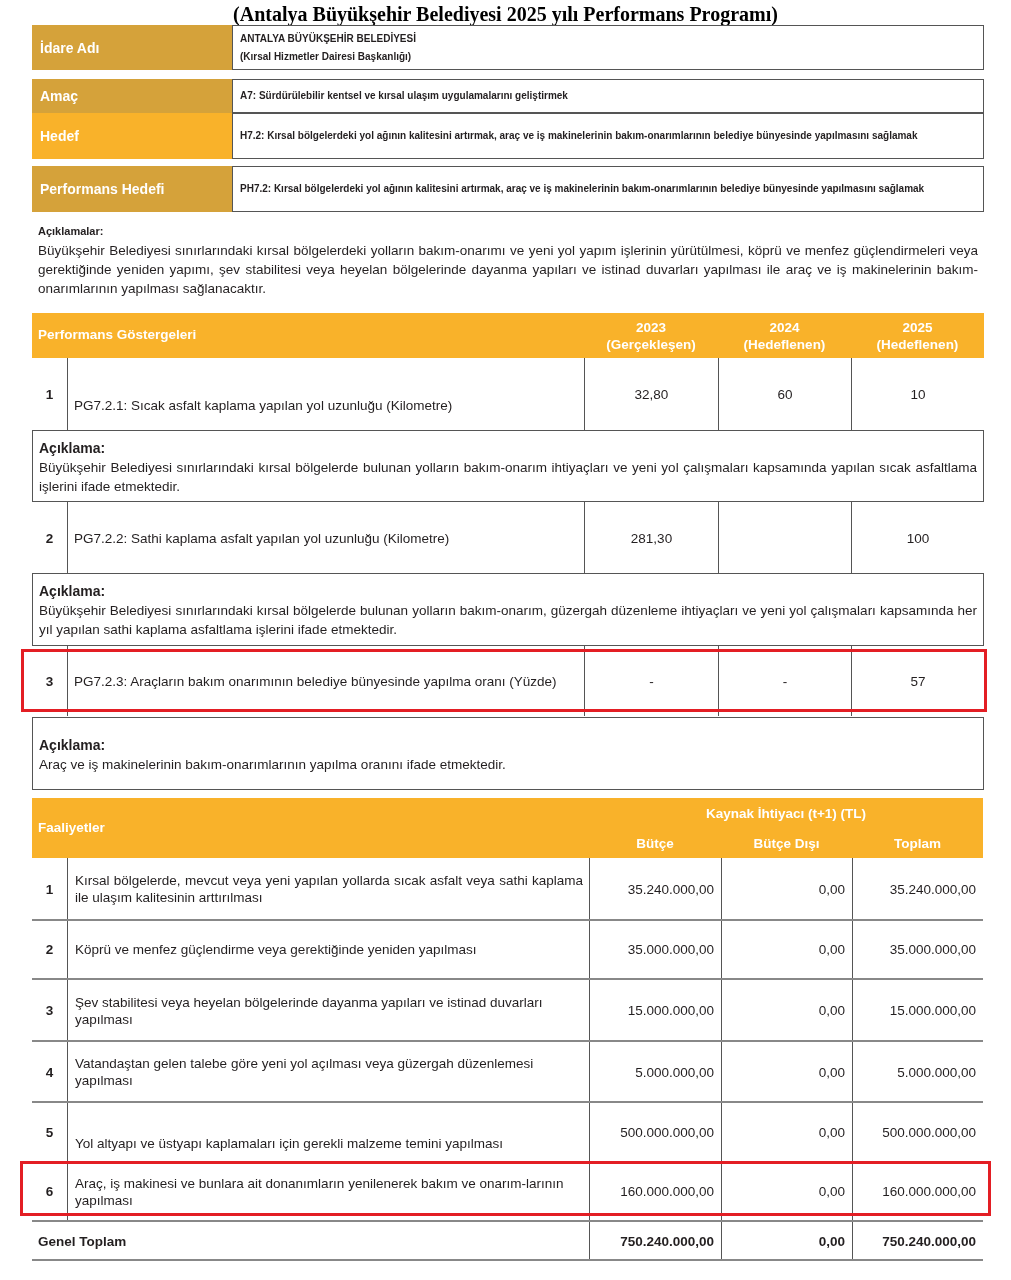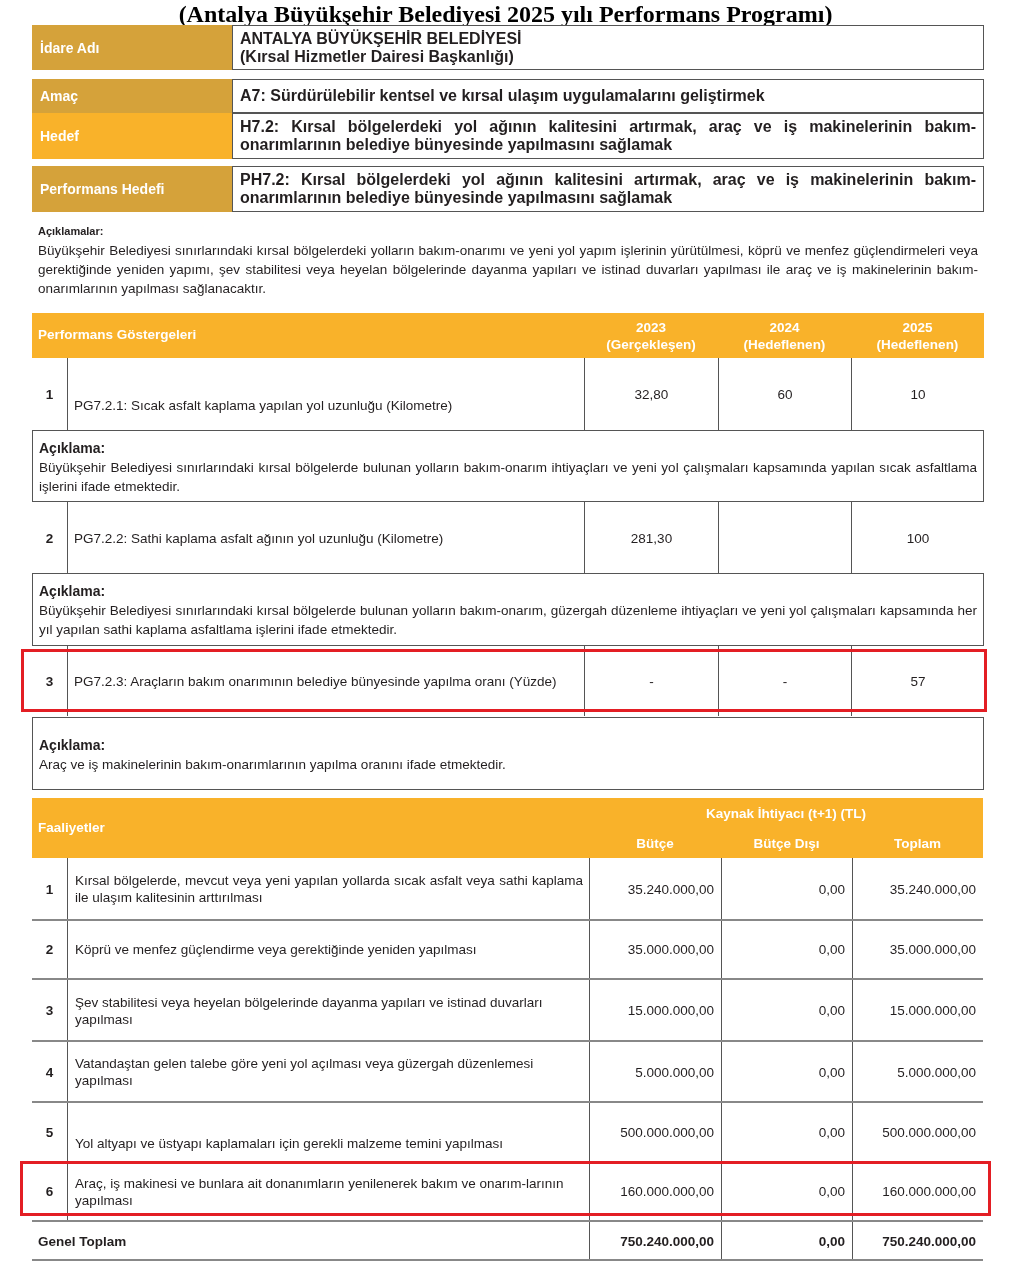--- a/index.html
+++ b/index.html
@@ -1,24 +1,24 @@
 <!DOCTYPE html>
 <html><head>
 <meta charset="utf-8">
 <style>
   html, body { margin:0; padding:0; background:#ffffff; }
   body { width:1011px; height:1280px; position:relative; overflow:hidden;
          font-family:"Liberation Sans", sans-serif; color:#231f20; }
   .abs { position:absolute; box-sizing:border-box; }
   .doc-title { left:0; width:1011px; top:2px; text-align:center;
-    font-family:"Liberation Serif", serif; font-weight:bold; font-size:24px; line-height:24px; color:#000; }
+    font-family:"Liberation Serif", serif; font-weight:bold; font-size:20px; line-height:24px; color:#000; }
   .lbl { background:#d5a23a; color:#fff; font-weight:bold; font-size:14px;
     display:flex; align-items:center; padding-left:8px; }
   .lbl.bright { background:#f9b22a; }
-  .val { border:1px solid #555; background:#fff; font-weight:bold; font-size:16px; line-height:18px;
+  .val { border:1px solid #555; background:#fff; font-weight:bold; font-size:10px; line-height:18px;
     padding:3px 7px; display:flex; flex-direction:column; justify-content:center; text-align:justify; }
   .para { font-size:13.5px; line-height:19px; text-align:justify; }
   .para b { display:block; font-size:11px; }
   .hdr { background:#f9b22a; color:#fff; font-weight:bold; font-size:13.5px; }
   .cell { display:flex; align-items:center; font-size:13.5px; line-height:17px; }
   .vline { background:#555; width:1px; }
   .hline { background:#555; height:1px; }
   .hline.gray { background:#888; height:2px; }
   .box { border:1px solid #555; background:#fff; padding:8px 6px; font-size:13.5px; line-height:19px; text-align:justify; }
   .box .t { font-weight:bold; font-size:14px; display:block; }
@@ -86,21 +86,21 @@
   <div class="abs cell center" style="left:820px;top:0;width:132px;height:73px;">10</div>
 </div>
 <div class="abs box" style="left:32px;top:430px;width:952px;height:72px;">
   <span class="t">Açıklama:</span>
   <span>Büyükşehir Belediyesi sınırlarındaki kırsal bölgelerde bulunan yolların bakım-onarım ihtiyaçları ve yeni yol çalışmaları kapsamında yapılan sıcak asfaltlama işlerini ifade etmektedir.</span>
 </div>
 
 <div class="abs" style="left:32px;top:502px;width:952px;height:72px;">
   <div class="abs cell num" style="left:0;top:0;width:35px;height:72px;">2</div>
   <div class="abs vline" style="left:35px;top:0;height:72px;"></div>
-  <div class="abs cell" style="left:42px;top:0;width:505px;height:72px;">PG7.2.2: Sathi kaplama asfalt ağının yol uzunluğu (Kilometre)</div>
+  <div class="abs cell" style="left:42px;top:0;width:505px;height:72px;">PG7.2.2: Sathi kaplama asfalt yapılan yol uzunluğu (Kilometre)</div>
   <div class="abs vline" style="left:552px;top:0;height:72px;"></div>
   <div class="abs cell center" style="left:553px;top:0;width:133px;height:72px;">281,30</div>
   <div class="abs vline" style="left:686px;top:0;height:72px;"></div>
   <div class="abs vline" style="left:819px;top:0;height:72px;"></div>
   <div class="abs cell center" style="left:820px;top:0;width:132px;height:72px;">100</div>
 </div>
 <div class="abs box" style="left:32px;top:573px;width:952px;height:73px;">
   <span class="t">Açıklama:</span>
   <span>Büyükşehir Belediyesi sınırlarındaki kırsal bölgelerde bulunan yolların bakım-onarım, güzergah düzenleme ihtiyaçları ve yeni yol çalışmaları kapsamında her yıl yapılan sathi kaplama asfaltlama işlerini ifade etmektedir.</span>
 </div>

